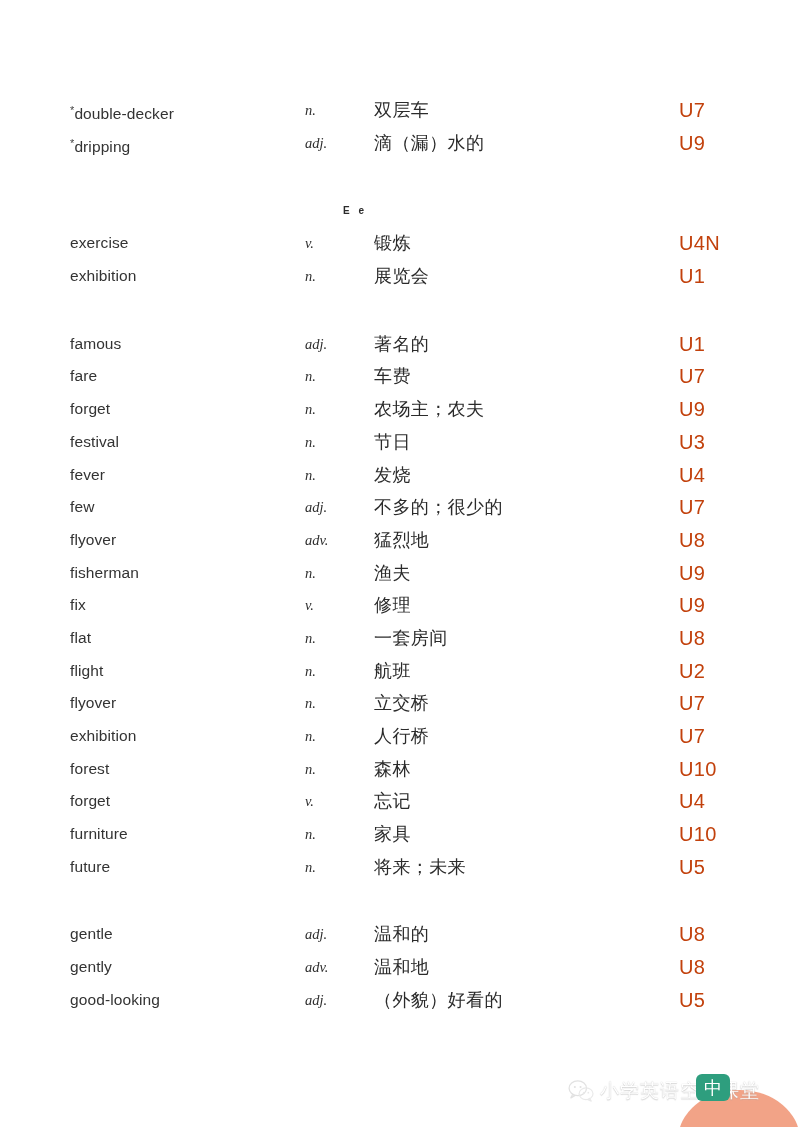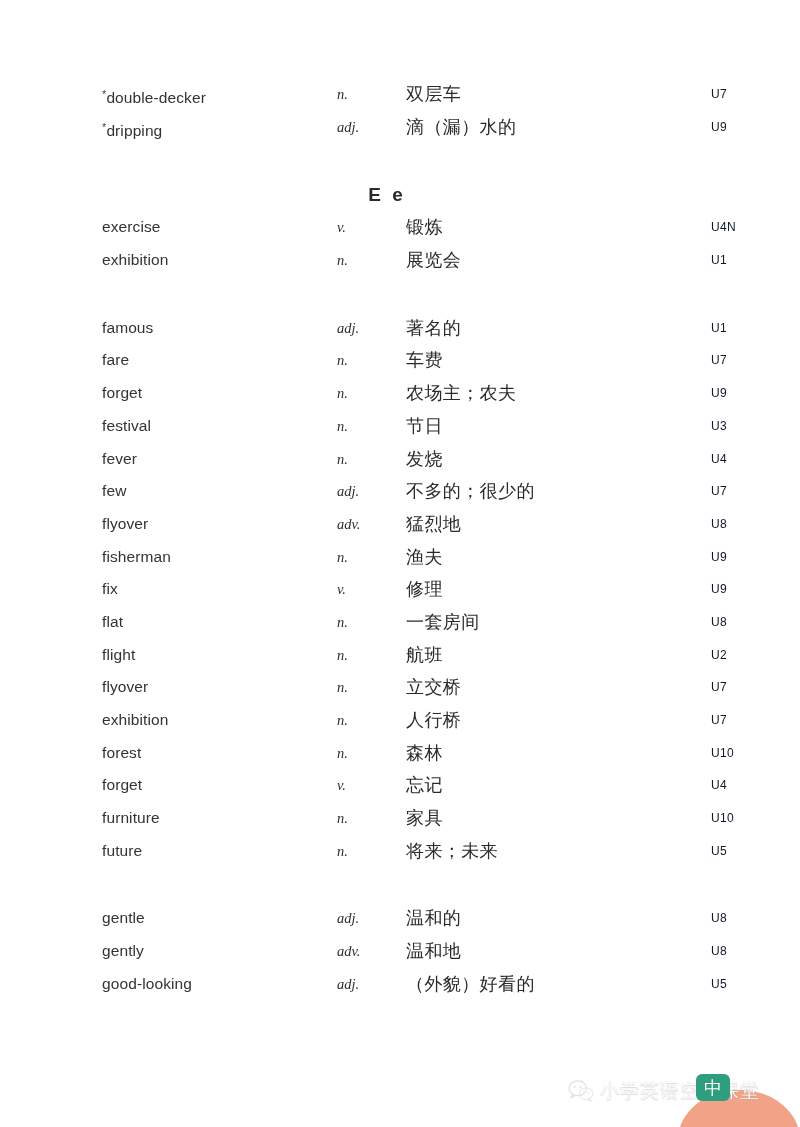--- a/index.html
+++ b/index.html
@@ -13,31 +13,30 @@
     width: 800px;
     height: 1127px;
     background: #ffffff;
     overflow: hidden;
     font-family: "Liberation Sans", "DejaVu Sans", sans-serif;
   }
 
   .glossary {
     position: absolute;
     left: 0;
-    top: 0;
+    top: 16px;
     width: 708px;
-    padding-left: 32px;
   }
 
   
   .section-head {
     text-align: center;
     font-family: "Liberation Sans", "DejaVu Sans", sans-serif;
     font-weight: bold;
-    font-size: 19px;
+    font-size: 10px;
     color: #2b2b2b;
     letter-spacing: 3px;
     height: 33px;
     line-height: 33px;
   }
   .section-head .sh-inner { padding-left: 2px; }
 
   
   .gap-before-head { height: 35px; }
 
@@ -83,22 +82,22 @@
     font-size: 18px;
     color: #2b2b2b;
     letter-spacing: 0.4px;
   }
 
   .col-unit {
     position: absolute;
     left: 679px;
     top: 0;
     font-family: "Liberation Sans", "DejaVu Sans", sans-serif;
-    font-size: 12px;
-    color: #0f172a;
+    font-size: 20px;
+    color: #c2410c;
     letter-spacing: 0.3px;
   }
 
   
   .watermark {
     position: absolute;
     left: 568px;
     top: 1068px;
     width: 232px;
     height: 59px;

